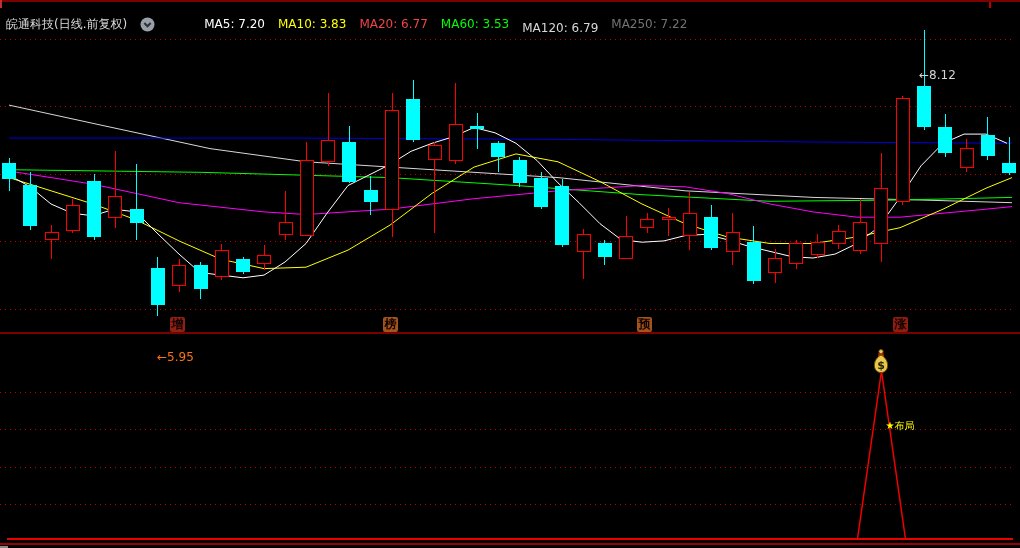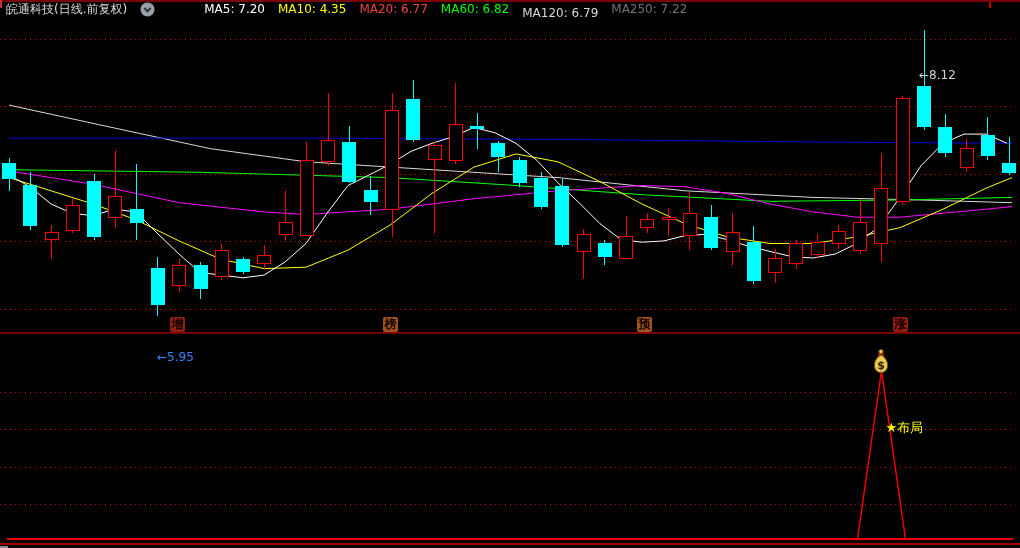--- a/index.html
+++ b/index.html
@@ -1,40 +1,40 @@
 <!DOCTYPE html>
 <html><head>
 <meta charset="utf-8">
 <style>
   html,body{margin:0;padding:0;background:#000;}
   .screen{position:relative;width:1020px;height:548px;background:#000;overflow:hidden;
           font-family:"DejaVu Sans","Liberation Sans",sans-serif;}
   
-  .main-header{position:absolute;left:6px;top:0;height:18px;display:flex;align-items:center;gap:13px;white-space:nowrap;}
+  .main-header{position:absolute;left:6px;top:15px;height:18px;display:flex;align-items:center;gap:13px;white-space:nowrap;}
   .title{color:#dcdcdc;font-size:12px;}
   .chev{width:15px;height:15px;flex:0 0 auto;}
   .ma-label{font-size:12px;}
   
   .p2-header{position:absolute;left:5px;top:337px;height:17px;display:flex;align-items:center;gap:7px;white-space:nowrap;}
   .p2-title{color:#e8e8e8;font-size:12px;}
   .p2-value{color:#ff0000;font-size:12px;}
   
   #chart-svg{position:absolute;left:0;top:0;}
   
   .wm{position:absolute;top:317px;width:15px;height:15px;border-radius:2px;color:#120300;
       font-size:12px;line-height:15px;text-align:center;font-weight:bold;}
   .wm1{left:170px;background:#8f2012;}
   .wm2{left:383px;background:#a3541a;}
   .wm3{left:637px;background:#a3541a;}
   .wm4{left:893px;background:#8f1d10;}
   
   .anno{position:absolute;font-size:12px;color:#d4d4d4;letter-spacing:0px;margin-top:44px;}
   .anno-high{left:919px;top:24px;}
-  .anno-low{left:157px;top:306px;color:#3b82f6;}
-  .signal-label{position:absolute;top:419px;color:#ffff00;font-size:13px;white-space:nowrap;}
+  .anno-low{left:157px;top:306px;color:#f97316;}
+  .signal-label{position:absolute;top:419px;color:#ffff00;font-size:10px;white-space:nowrap;}
   #money-bag{position:absolute;width:22px;height:25px;}
   .corner-sliver{position:absolute;left:0;top:546px;width:8px;height:2px;background:#8a8a8a;}
 </style>
 </head>
 <body>
 
 <div class="screen">
 
   <svg id="chart-svg" width="1020" height="548">
       <line x1="0" y1="39" x2="1014" y2="39" stroke="#c40000" stroke-width="1" stroke-dasharray="1 4" shape-rendering="crispEdges"></line>
@@ -159,23 +159,23 @@
 
   <div class="main-header">
     <span class="title">皖通科技(日线.前复权)</span>
     <span class="chev">
       <svg width="15" height="15" viewBox="0 0 15 15">
           <circle cx="7.5" cy="7.5" r="7" fill="#9aa0a8"></circle>
           <path d="M4.3 6 L7.5 9.3 L10.7 6" stroke="#2e3238" stroke-width="2" fill="none"></path>
         </svg>
     </span>
     <span class="ma-label" style="color: rgb(255, 255, 255); margin-left: 36px;">MA5: 7.20</span>
-    <span class="ma-label" style="color: rgb(255, 255, 0);">MA10: 4.35</span>
+    <span class="ma-label" style="color: rgb(255, 255, 0);">MA10: 3.83</span>
     <span class="ma-label" style="color: #ef4444;">MA20: 6.77</span>
-    <span class="ma-label" style="color: rgb(0, 255, 0);">MA60: 6.82</span>
+    <span class="ma-label" style="color: rgb(0, 255, 0);">MA60: 3.53</span>
     <span class="ma-label" style="color: rgb(216, 216, 216); margin-top: 8px;">MA120: 6.79</span>
     <span class="ma-label" style="color: #737373;">MA250: 7.22</span>
   </div>
 
   <div class="wm wm1">增</div>
   <div class="wm wm2">榜</div>
   <div class="wm wm3">预</div>
   <div class="wm wm4">涨</div>
 
   <div class="anno anno-high">←8.12</div>

